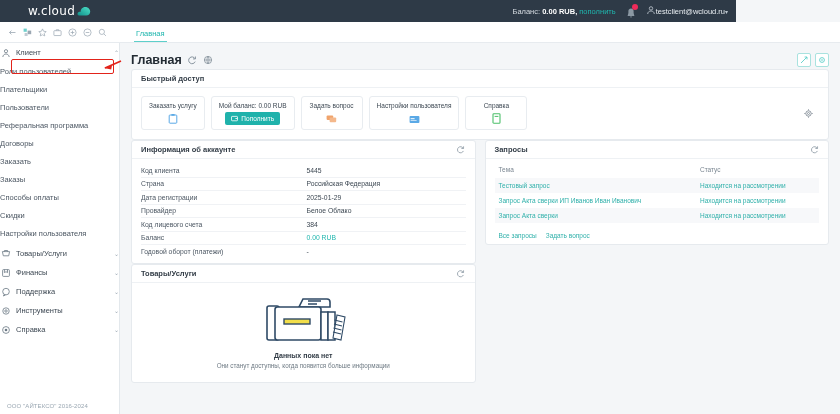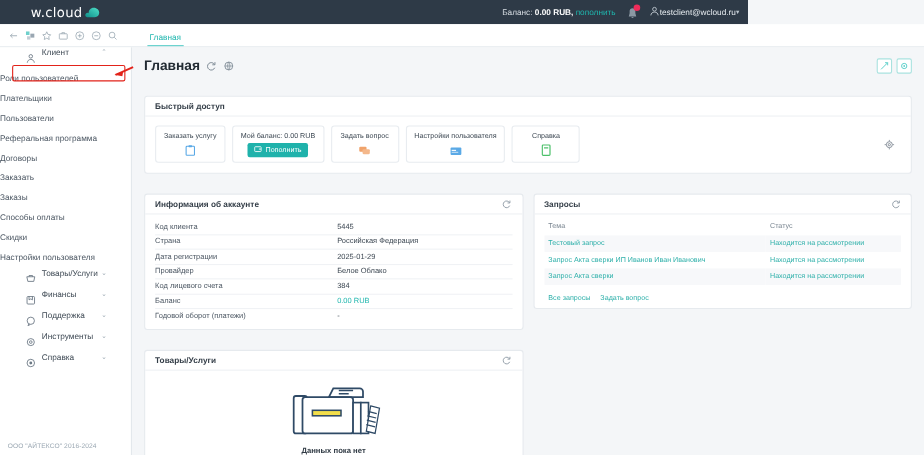--- a/index.html
+++ b/index.html
@@ -7,21 +7,21 @@
   html, body {
     width: 840px; height: 414px;
     font-family: "Liberation Sans", sans-serif;
     background: #f4f6f8;
     overflow: hidden;
   }
   body { position: relative; }
 
   
   .topbar {
-    position: absolute; left: 0; top: 0; width: 680px; height: 22px;
+    position: absolute; left: 0; top: 0; width: 736px; height: 22px;
     background: #2e3a47; display: flex; align-items: center;
   }
   .logo-wrap {
     width: 120px; height: 22px; display: flex; align-items: center;
     justify-content: center; gap: 2px;
   }
   .logo-text {
     color: #ffffff; font-size: 12px; letter-spacing: .3px;
     font-family: "DejaVu Sans", sans-serif;
   }
@@ -67,21 +67,21 @@
     font-size: 7.5px; color: #1fb6ae; padding: 0 2px 3px 2px;
     border-bottom: 1.5px solid #5ecfca; cursor: pointer;
   }
 
   
   .sidebar {
     position: absolute; left: 0; top: 43px; width: 120px; height: 371px;
     background: #ffffff; border-right: 1px solid #e3e8ec;
   }
   .side-group {
-    display: flex; height: 19px; padding: 0 22px;
+    display: flex; align-items: center; height: 19px; padding: 0 0;
     cursor: pointer;
   }
   .side-group .g-ico {
     width: 12px; flex: 0 0 12px; display: flex; align-items: center;
     justify-content: center; color: #6b7884;
   }
   .side-group .g-label {
     font-size: 7.5px; color: #3d4853; margin-left: 4px; flex: 1 1 auto;
   }
   .side-group .g-chev { font-size: 6px; color: #9aa7b2; }
@@ -111,21 +111,21 @@
   }
   .head-actions { margin-left: auto; display: flex; gap: 4px; }
   .sq-btn {
     width: 14px; height: 14px; border: 1px solid #a9e2df; border-radius: 2px;
     background: #ffffff; display: flex; align-items: center;
     justify-content: center; color: #5ecfca; cursor: pointer;
   }
 
   .card {
     background: #ffffff; border: 1px solid #e6eaee; border-radius: 3px;
-    margin-top: 18px;
+    margin-top: 0;
   }
   .card-head {
     height: 18px; display: flex; align-items: center; padding: 0 9px;
     border-bottom: 1px solid #eef1f4;
   }
   .card-title { font-size: 7.5px; color: #333d47; font-weight: bold; }
   .card-refresh {
     margin-left: auto; width: 10px; height: 10px; color: #8b98a3; cursor: pointer;
     display: flex; align-items: center; justify-content: center;
   }

